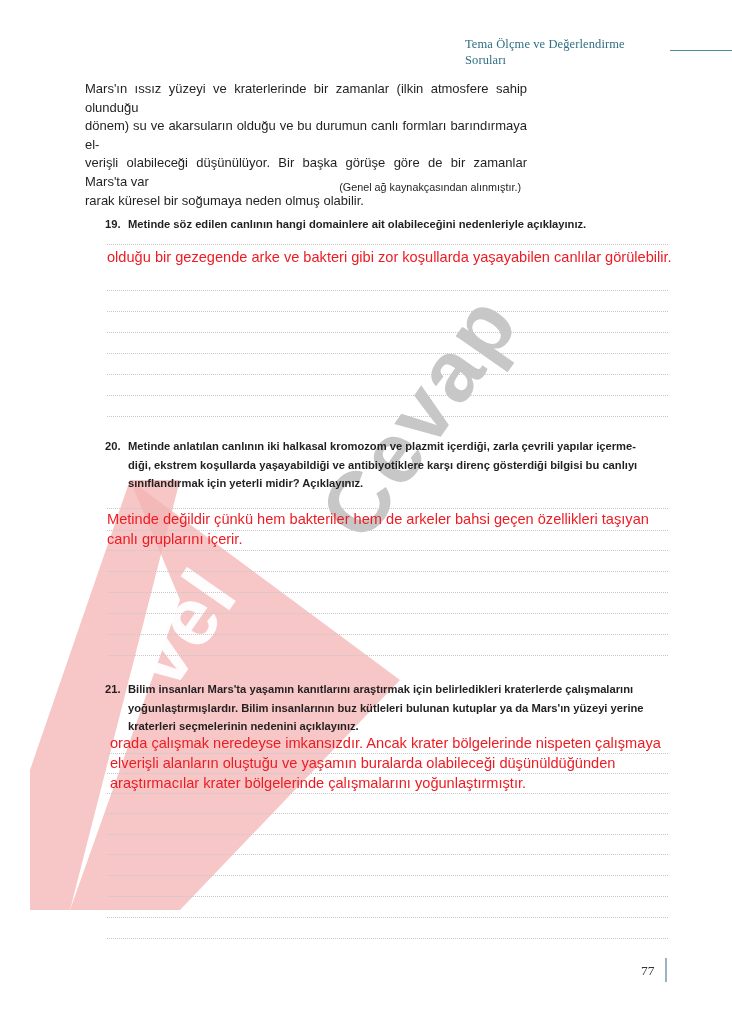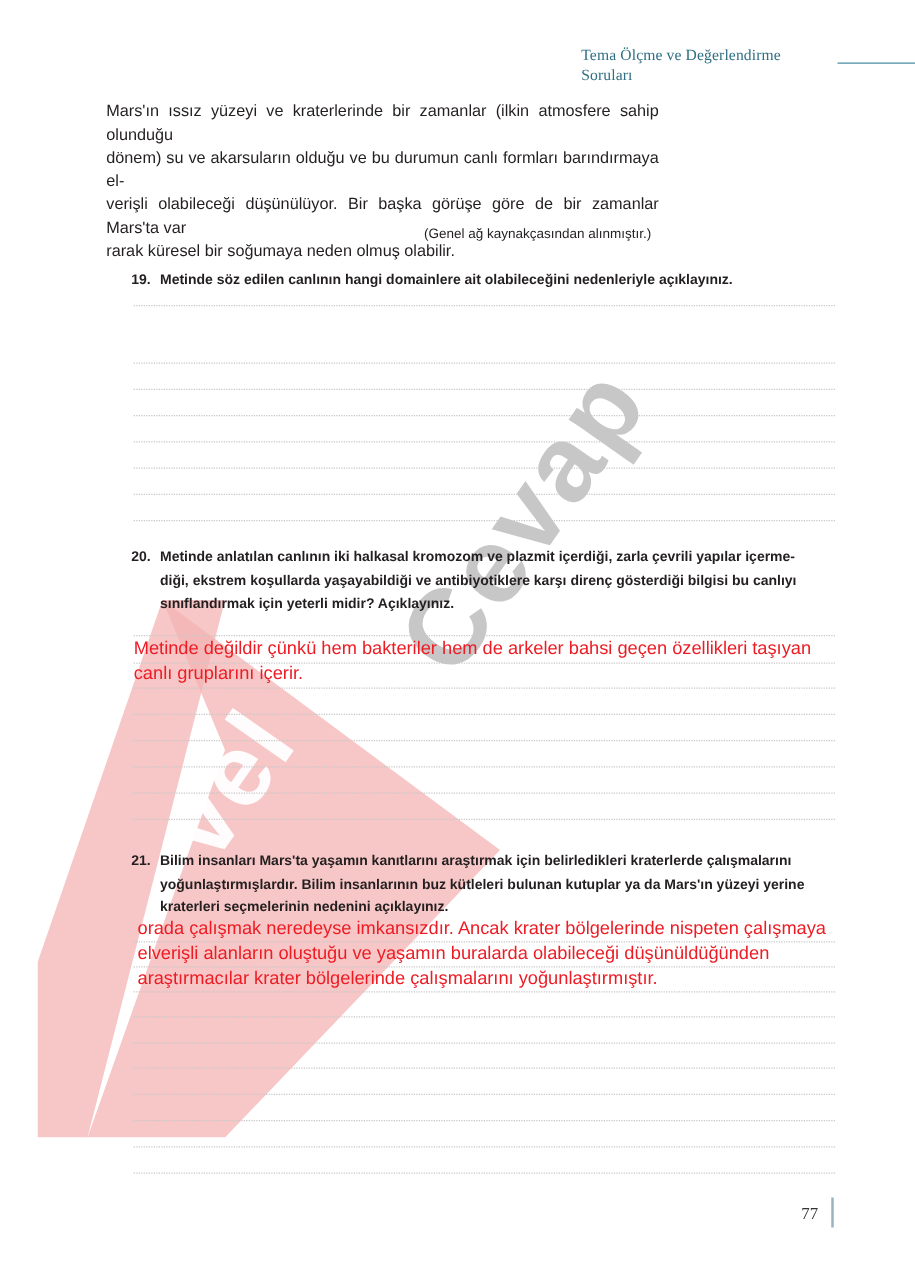--- a/index.html
+++ b/index.html
@@ -85,20 +85,21 @@
     <div>rarak küresel bir soğumaya neden olmuş olabilir.</div>
   </div>
   <div class="source">(Genel ağ kaynakçasından alınmıştır.)</div>
 
   <div class="question" style="top:215px;">
     <span class="num">19.</span>
     <span class="text">Metinde söz edilen canlının hangi domainlere ait olabileceğini nedenleriyle açıklayınız.</span>
   </div>
   <div class="dotline" style="top:244px;"></div>
   <div class="answer" style="top:248px;">
+    <div>olduğu bir gezegende arke ve bakteri gibi zor koşullarda yaşayabilen canlılar görülebilir.</div>
   </div>
   <div class="dotline" style="top:290px;"></div>
   <div class="dotline" style="top:311px;"></div>
   <div class="dotline" style="top:332px;"></div>
   <div class="dotline" style="top:353px;"></div>
   <div class="dotline" style="top:374px;"></div>
   <div class="dotline" style="top:395px;"></div>
   <div class="dotline" style="top:416px;"></div>
 
   <div class="question" style="top:437px;">

